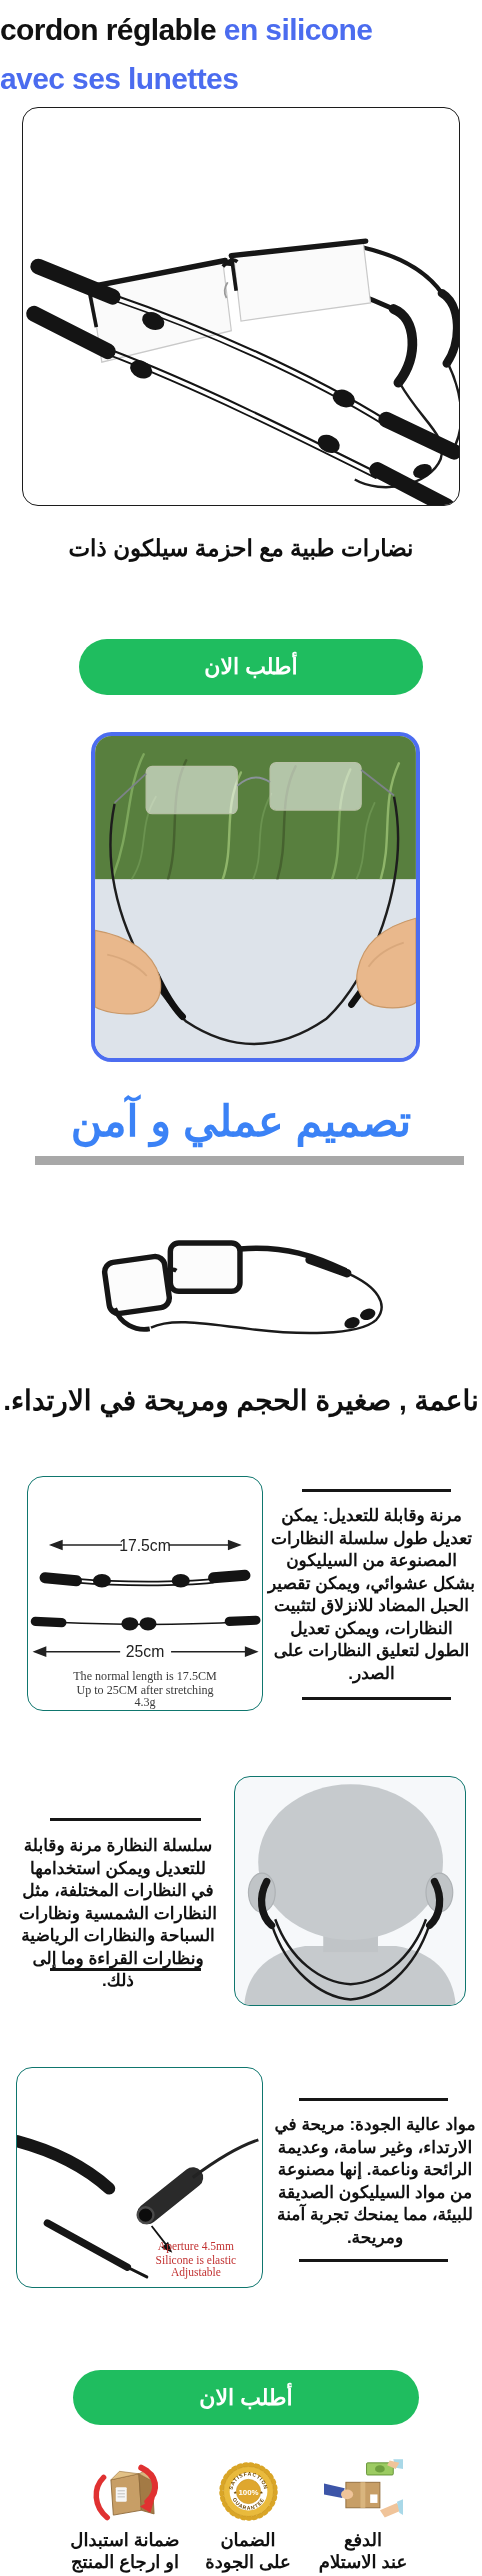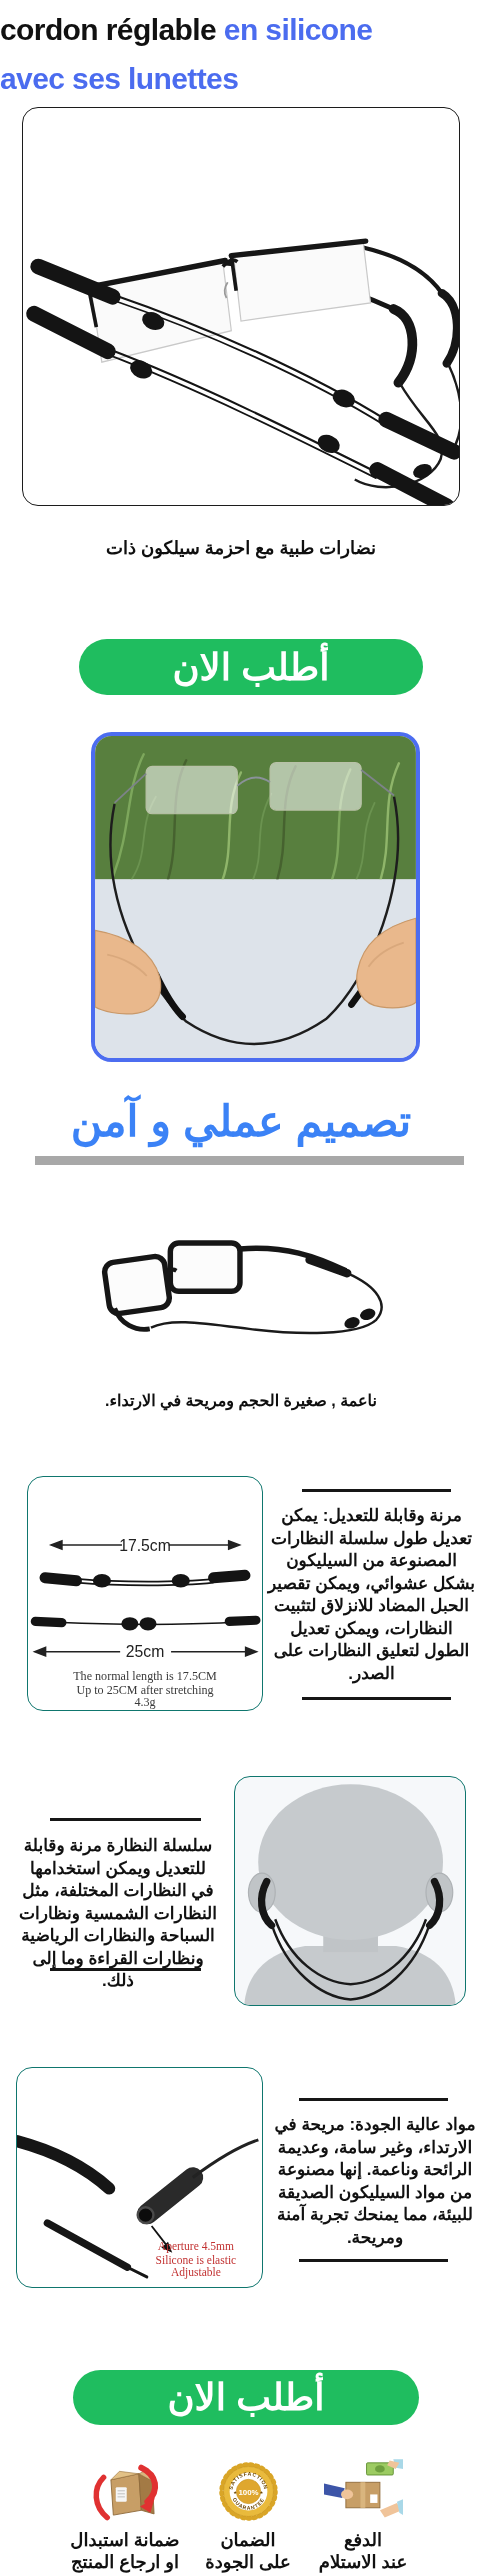--- a/index.html
+++ b/index.html
@@ -8,38 +8,38 @@
   .abs{position:absolute;}
   
   .title{top:4.9px;left:0;width:482px;text-align:left;font-weight:bold;font-size:30px;
          line-height:49px;letter-spacing:-0.6px;color:#111;}
   .title .blue{color:#4B6CEF;}
   
   .hero-box{left:22px;top:107px;width:436px;height:397px;border:1.2px solid #1c1c1c;border-radius:16px;
             background:#fff;overflow:hidden;}
   
   .intro{top:533px;left:0;width:482px;text-align:center;direction:rtl;font-weight:bold;
-         font-size:18px;line-height:30px;color:#0f0f0f;}
+         font-size:23px;line-height:30px;color:#0f0f0f;}
   
   .cta{background:#1FBD5F;border:none;border-radius:29px;color:#fff;font-weight:bold;
-       font-size:37px;font-family:"Liberation Sans",sans-serif;direction:rtl;
+       font-size:22px;font-family:"Liberation Sans",sans-serif;direction:rtl;
        display:flex;align-items:center;justify-content:center;cursor:pointer;}
   .cta1{left:79px;top:639px;width:344px;height:56px;}
   .cta2{left:73px;top:2370px;width:346px;height:55px;}
   
   .photo-frame{left:91px;top:732px;width:321px;height:322px;border:4.3px solid #4C6DF0;
                border-radius:20.6px;overflow:hidden;background:#DDE3EA;}
   
   .design-heading{top:1091px;left:0;width:482px;text-align:center;direction:rtl;color:#3b82f6;
                   font-weight:bold;font-size:43px;line-height:61px;}
   .gray-bar{left:35px;top:1156px;width:429px;height:8.5px;background:#A8A8A8;}
   
   .strap-illu{left:91px;top:1232px;width:304px;height:109px;}
   .comfort-heading{top:1386px;left:0;width:482px;text-align:center;direction:rtl;color:#0f0f0f;
-                   font-weight:bold;font-size:16px;line-height:29px;}
+                   font-weight:bold;font-size:28px;line-height:29px;}
   
   .feat-img{border:1px solid #0f766e;border-radius:16px;background:#fff;overflow:hidden;}
   .f1-img{left:27px;top:1476px;width:234px;height:233px;}
   .f2-img{left:234px;top:1776px;width:230px;height:228px;background:#F6F8FA;}
   .f3-img{left:16px;top:2067px;width:245px;height:219px;}
   .rule{background:#161616;height:3px;}
   .f1-rule-top{left:302px;top:1489px;width:149px;}
   .f1-rule-bot{left:302px;top:1697px;width:149px;}
   .f2-rule-top{left:50px;top:1818px;width:151px;}
   .f2-rule-bot{left:50px;top:1968px;width:151px;}

